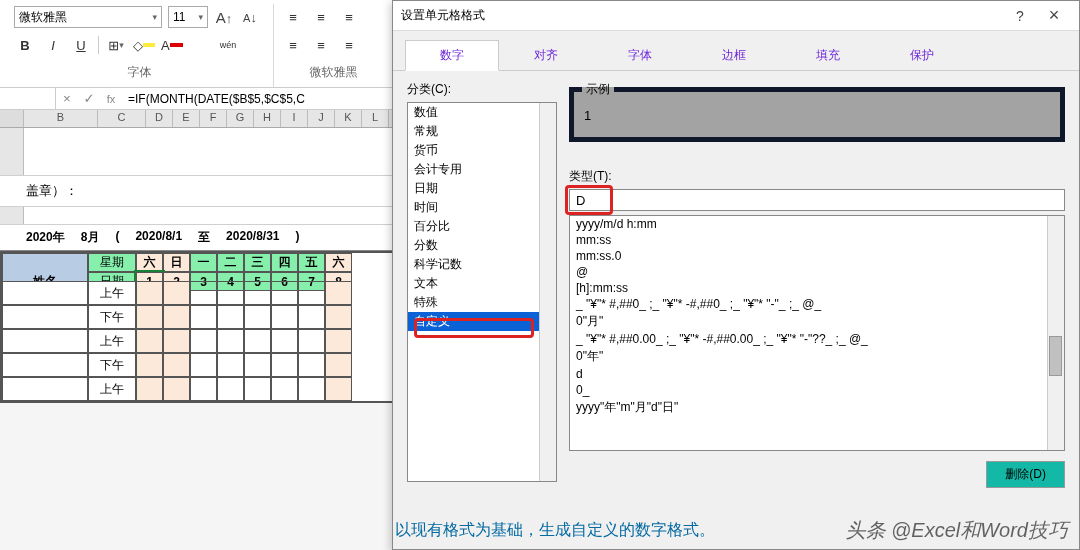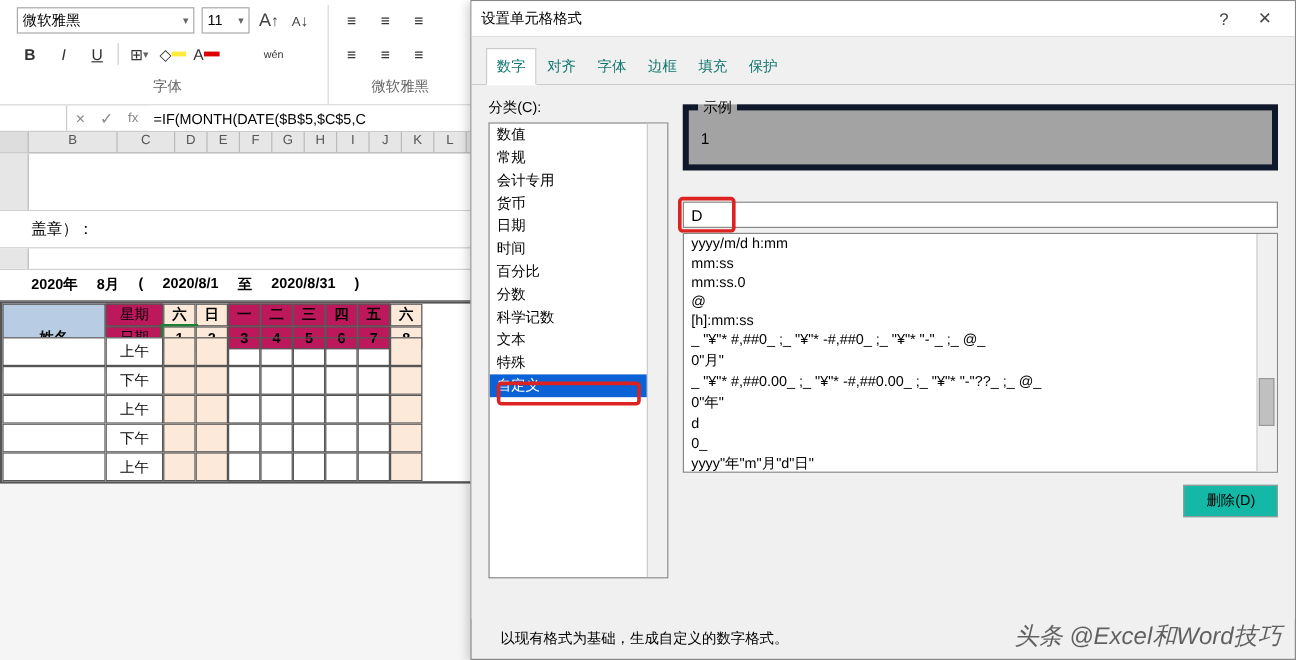--- a/index.html
+++ b/index.html
@@ -44,54 +44,54 @@
 .info-row { padding: 6px 0 6px 26px; font-size: 13px; background: #fff; border-bottom: 1px solid #d0d0d0; }
 .date-row { display: flex; padding: 4px 0 4px 26px; font-size: 12px; font-weight: bold; background: #fff; border-bottom: 1px solid #888; }
 .date-row span { margin-right: 16px; }
 
 .grid { border: 2px solid #555; background: #fff; margin-left: 0; }
 .grid-row { display: flex; height: 28px; }
 .grid-cell { border: 1px solid #555; display: flex; align-items: center; justify-content: center; font-size: 12px; font-weight: bold; }
 .name-col { width: 86px; background: #b8cce4; }
 .label-col { width: 48px; background: #fde9d9; font-weight: normal; }
 .day-col { width: 27px; }
-.hdr-bg { background: #be185d; }
+.hdr-bg { background: #86efac; }
 .wknd { background: #fde9d9; }
 
 
 .dialog { position: absolute; left: 392px; top: 0; width: 688px; height: 550px; background: #f0f0f0; border: 1px solid #888; box-shadow: -2px 2px 8px rgba(0,0,0,.2); display: flex; flex-direction: column; }
 .dlg-title { display: flex; align-items: center; height: 30px; padding: 0 8px; background: #fff; border-bottom: 1px solid #ddd; }
 .dlg-title-text { flex: 1; font-size: 12px; }
 .dlg-help, .dlg-close { width: 34px; height: 24px; border: none; background: none; font-size: 14px; color: #444; }
 .dlg-close { font-size: 18px; }
 .dlg-tabs { display: flex; border-bottom: 1px solid #ccc; background: #f0f0f0; padding: 8px 12px 0; gap: 0; }
-.dlg-tab { padding: 6px 8px; border: 1px solid transparent; border-bottom: none; font-size: 12px; color: #0f766e; background: none; }
+.dlg-tab { padding: 6px 34px; border: 1px solid transparent; border-bottom: none; font-size: 12px; color: #6d28d9; background: none; }
 .dlg-tab.active { background: #fff; border-color: #ccc; border-bottom: 1px solid #fff; position: relative; top: 1px; }
 .dlg-body { display: flex; padding: 10px 14px; flex: 1; gap: 12px; background: #f0f0f0; }
 .dlg-left { width: 150px; display: flex; flex-direction: column; }
 .dlg-left label, .dlg-right label { font-size: 12px; margin-bottom: 4px; }
 .cat-list { border: 1px solid #888; background: #fff; height: 380px; overflow-y: auto; font-size: 12px; position: relative; }
 .cat-list .cat-item { padding: 1px 6px; }
 .cat-list .cat-item.selected { background: #0b61d6; color: #fff; }
 .cat-scroll { position: absolute; right: 0; top: 0; width: 17px; height: 100%; background: #f0f0f0; border-left: 1px solid #ccc; }
 .selected-box { position: absolute; left: 6px; top: 215px; width: 120px; height: 20px; border: 3px solid #d22; border-radius: 4px; pointer-events: none; }
 
 .dlg-right { flex: 1; display: flex; flex-direction: column; }
 .example-box { border: 5px solid #0f172a; padding: 6px 8px 10px; margin-bottom: 26px; background: #a3a3a3; position: relative; }
 .example-box legend { font-size: 12px; padding: 0 4px; }
 .example-val { font-size: 13px; padding: 4px 2px; }
 .type-input-wrap { position: relative; margin-bottom: 4px; }
 .type-input { width: 100%; height: 22px; border: 1px solid #888; background: #fff; padding: 0 6px; font-size: 13px; }
 .type-box-hl { position: absolute; left: -4px; top: -4px; width: 48px; height: 30px; border: 3px solid #d22; border-radius: 4px; pointer-events: none; }
-.fmt-list { border: 1px solid #888; background: #fff; height: 200px; overflow: hidden; position: relative; }
+.fmt-list { border: 1px solid #888; background: #fff; height: 236px; overflow: hidden; position: relative; }
 .fmt-list .fmt-item { padding: 1px 6px; font-size: 12px; white-space: nowrap; }
 .fmt-scroll { position: absolute; right: 0; top: 0; width: 17px; height: 100%; background: #f0f0f0; border-left: 1px solid #ccc; }
 .fmt-scroll .thumb { position: absolute; right: 2px; top: 120px; width: 13px; height: 40px; background: #c0c0c0; border: 1px solid #999; }
 .delete-btn { align-self: flex-end; margin-top: 10px; padding: 4px 18px; border: 1px solid #999; background: #14b8a6; font-size: 12px; }
-.dlg-foot { padding: 8px 24px; font-size: 12px; color: #000000; }
+.dlg-foot { padding: 8px 2px; font-size: 16px; color: #0369a1; }
 
 .watermark { position: absolute; right: 12px; bottom: 6px; font-size: 20px; color: rgba(0,0,0,.6); font-style: italic; font-weight: 500; }
 .caret { font-size: 9px; color: #666; }
 </style>
 </head>
 <body>
 
 <div class="ribbon">
   <div class="ribbon-groups">
     <div class="ribbon-group" style="width:268px;">
@@ -280,39 +280,40 @@
     <button class="dlg-tab">边框</button>
     <button class="dlg-tab">填充</button>
     <button class="dlg-tab">保护</button>
   </div>
   <div class="dlg-body">
     <div class="dlg-left">
       <label>分类(C):</label>
       <div class="cat-list">
         <div class="cat-item">数值</div>
         <div class="cat-item">常规</div>
+        <div class="cat-item">货币</div>
         <div class="cat-item">会计专用</div>
-        <div class="cat-item">货币</div>
         <div class="cat-item">日期</div>
         <div class="cat-item">时间</div>
         <div class="cat-item">百分比</div>
         <div class="cat-item">分数</div>
         <div class="cat-item">科学记数</div>
         <div class="cat-item">文本</div>
         <div class="cat-item">特殊</div>
         <div class="cat-item selected">自定义</div>
         <div class="cat-scroll"></div>
         <div class="selected-box"></div>
       </div>
     </div>
     <div class="dlg-right">
       <fieldset class="example-box">
         <legend>示例</legend>
         <div class="example-val">1</div>
       </fieldset>
+      <label>类型(T):</label>
       <div class="type-input-wrap">
         <input class="type-input" value="D" style="">
         <div class="type-box-hl"></div>
       </div>
       <div class="fmt-list">
         <div class="fmt-item">yyyy/m/d h:mm</div>
         <div class="fmt-item">mm:ss</div>
         <div class="fmt-item">mm:ss.0</div>
         <div class="fmt-item">@</div>
         <div class="fmt-item">[h]:mm:ss</div>

